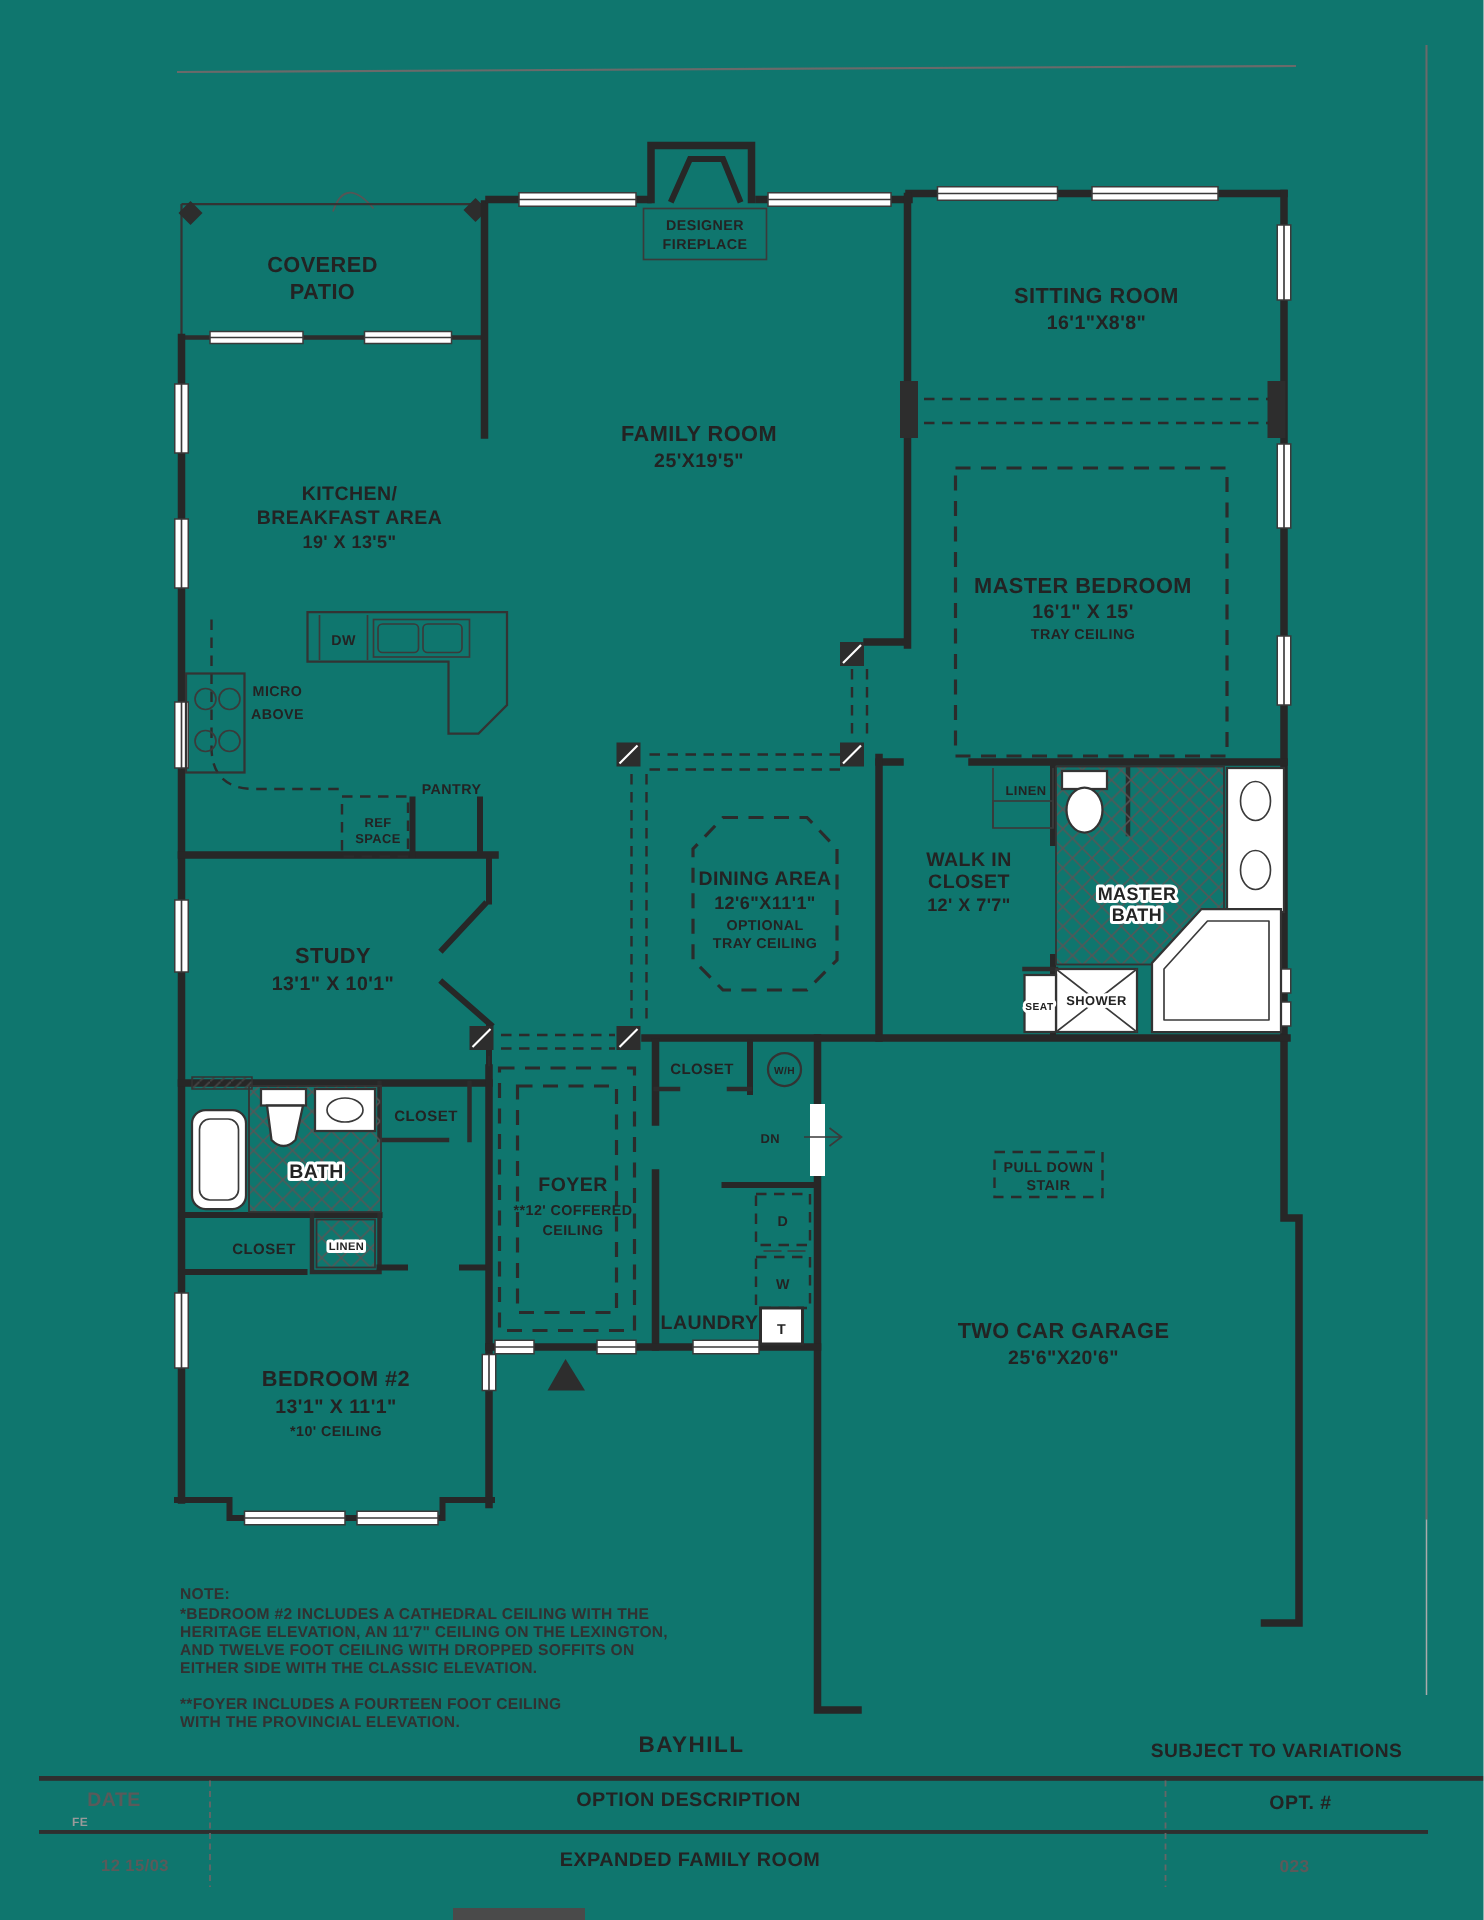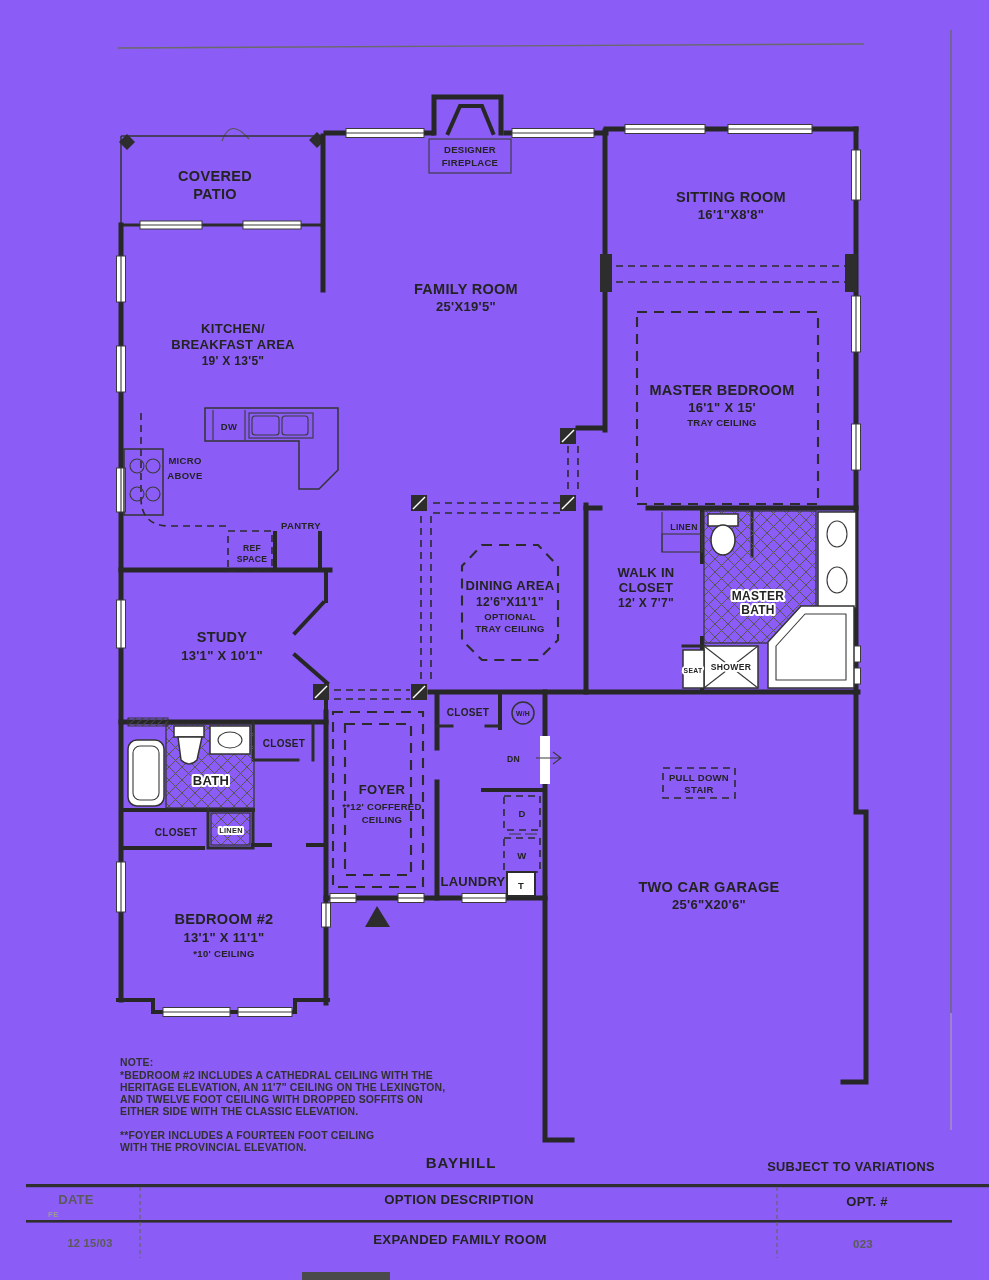--- a/index.html
+++ b/index.html
@@ -1,16 +1,16 @@
 <!DOCTYPE html>
 <html><head>
 <meta charset="utf-8">
 <style>
   html,body{margin:0;padding:0;background:#e8e8e6;}
-  .sheet{position:relative;width:989px;height:1280px;background:#8b5cf6;margin:0 auto;
+  .sheet{position:relative;width:989px;height:1280px;background:#0f766e;margin:0 auto;
          font-family:"Liberation Sans",sans-serif;}
   svg{display:block}
   
   .w5{stroke:#272727;stroke-width:5;fill:none;stroke-linecap:square}
   .w4{stroke:#272727;stroke-width:4;fill:none;stroke-linecap:square}
   .w3{stroke:#2c2c2c;stroke-width:3;fill:none;stroke-linecap:square}
   .thin{stroke:#333;stroke-width:1.5;fill:none}
   .thin1{stroke:#3a3a3a;stroke-width:1.1;fill:none}
   .border{stroke:#6a6a6a;stroke-width:1.4;fill:none}
   .faint{stroke:#ababab;stroke-width:1;fill:none}

